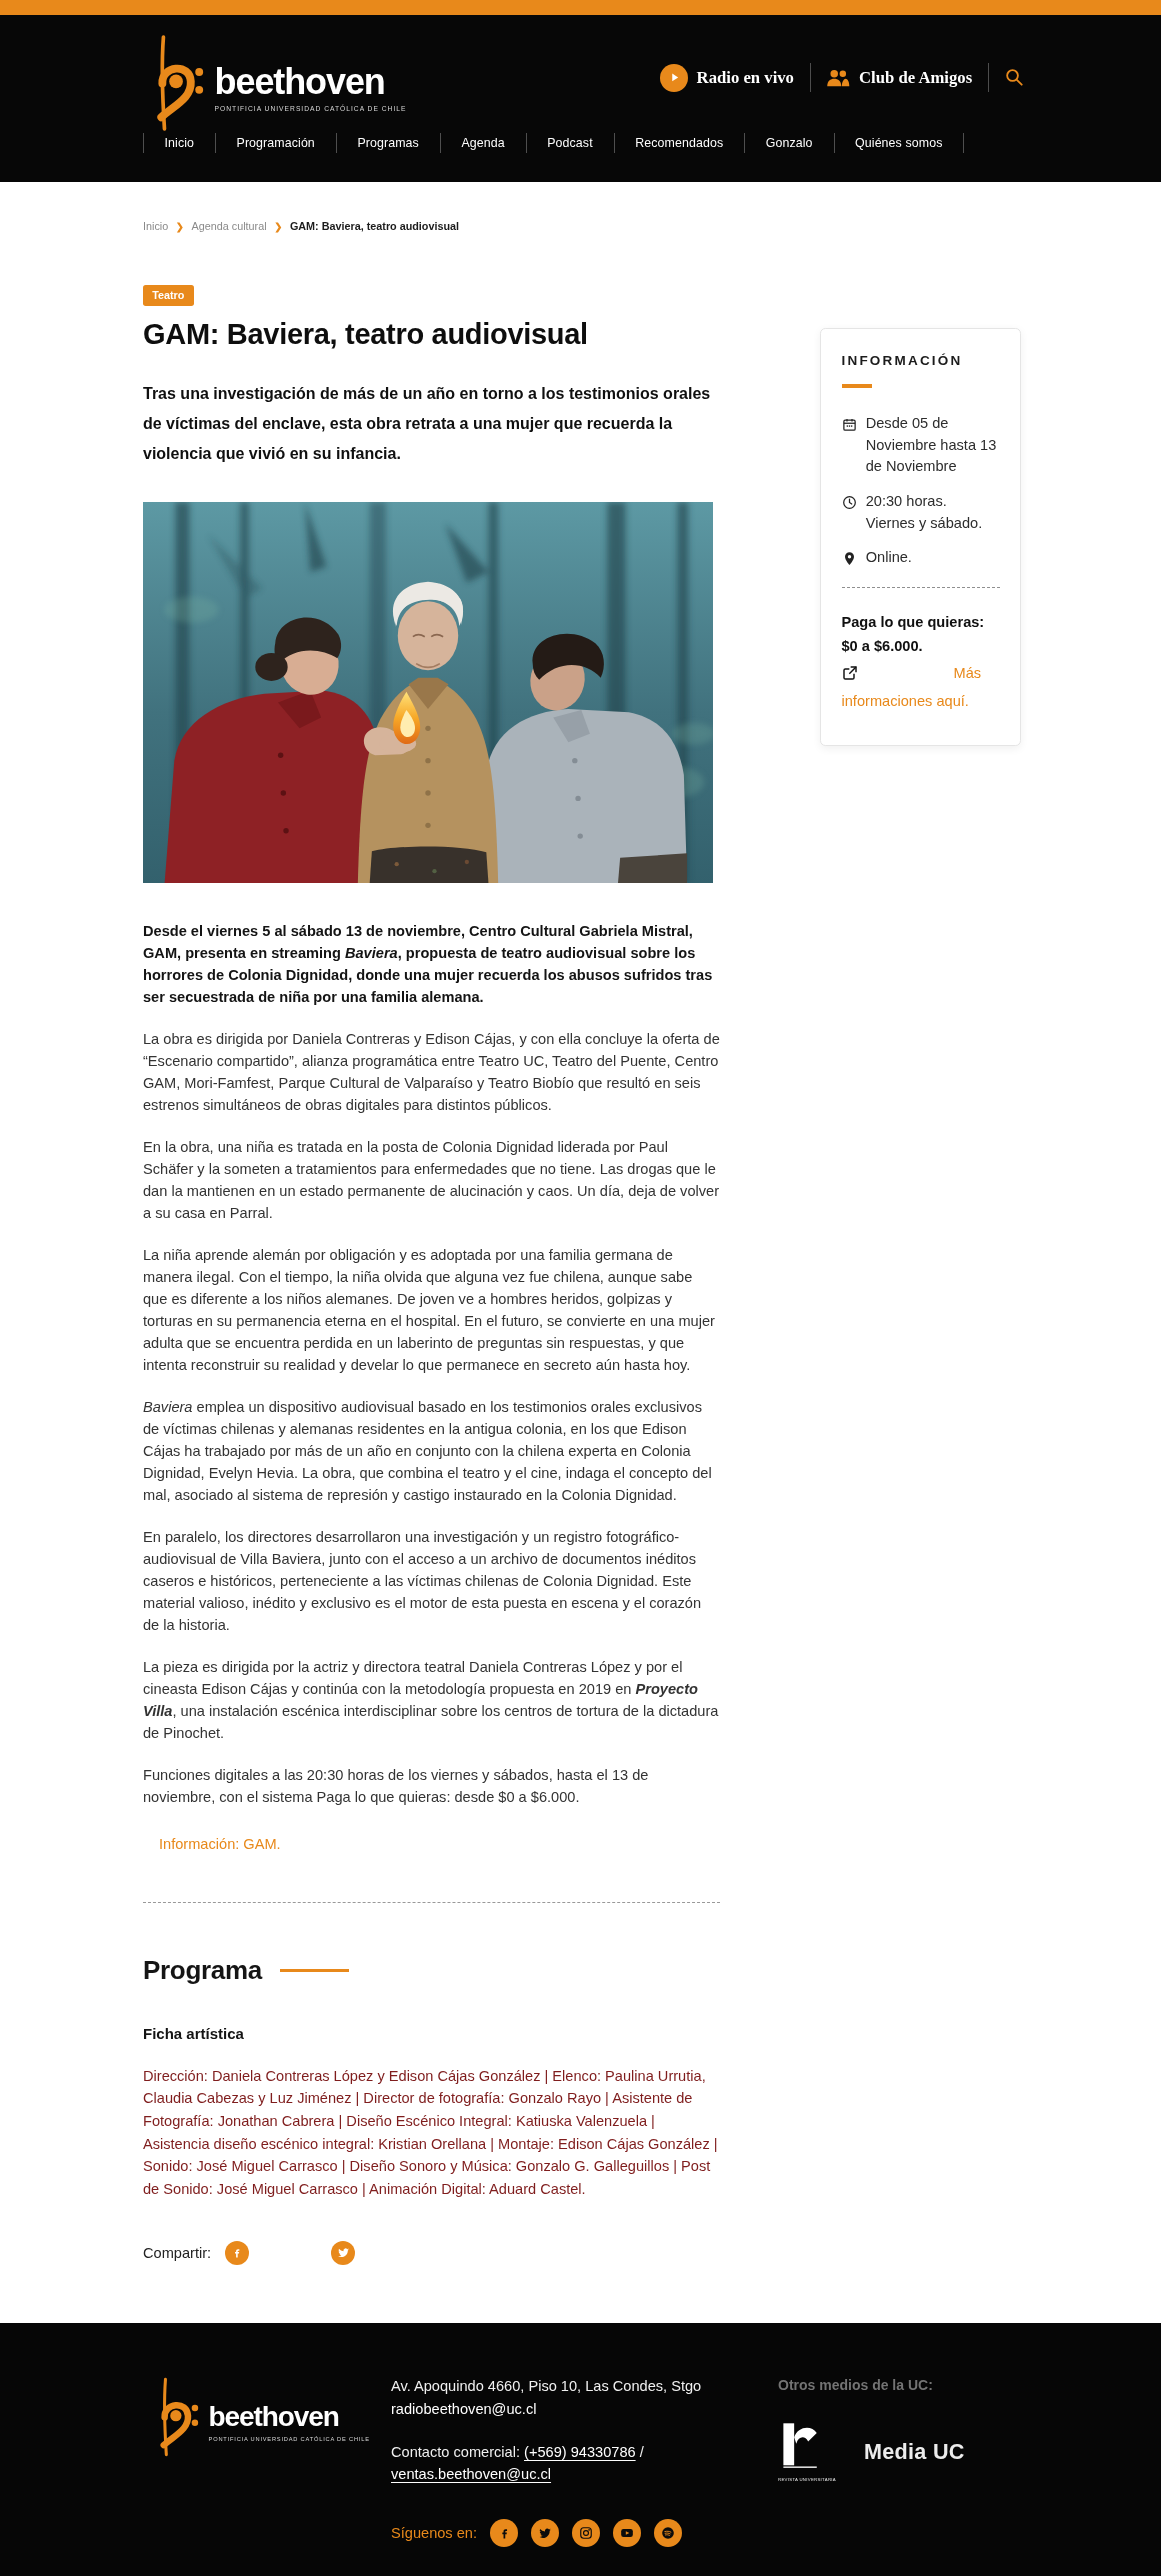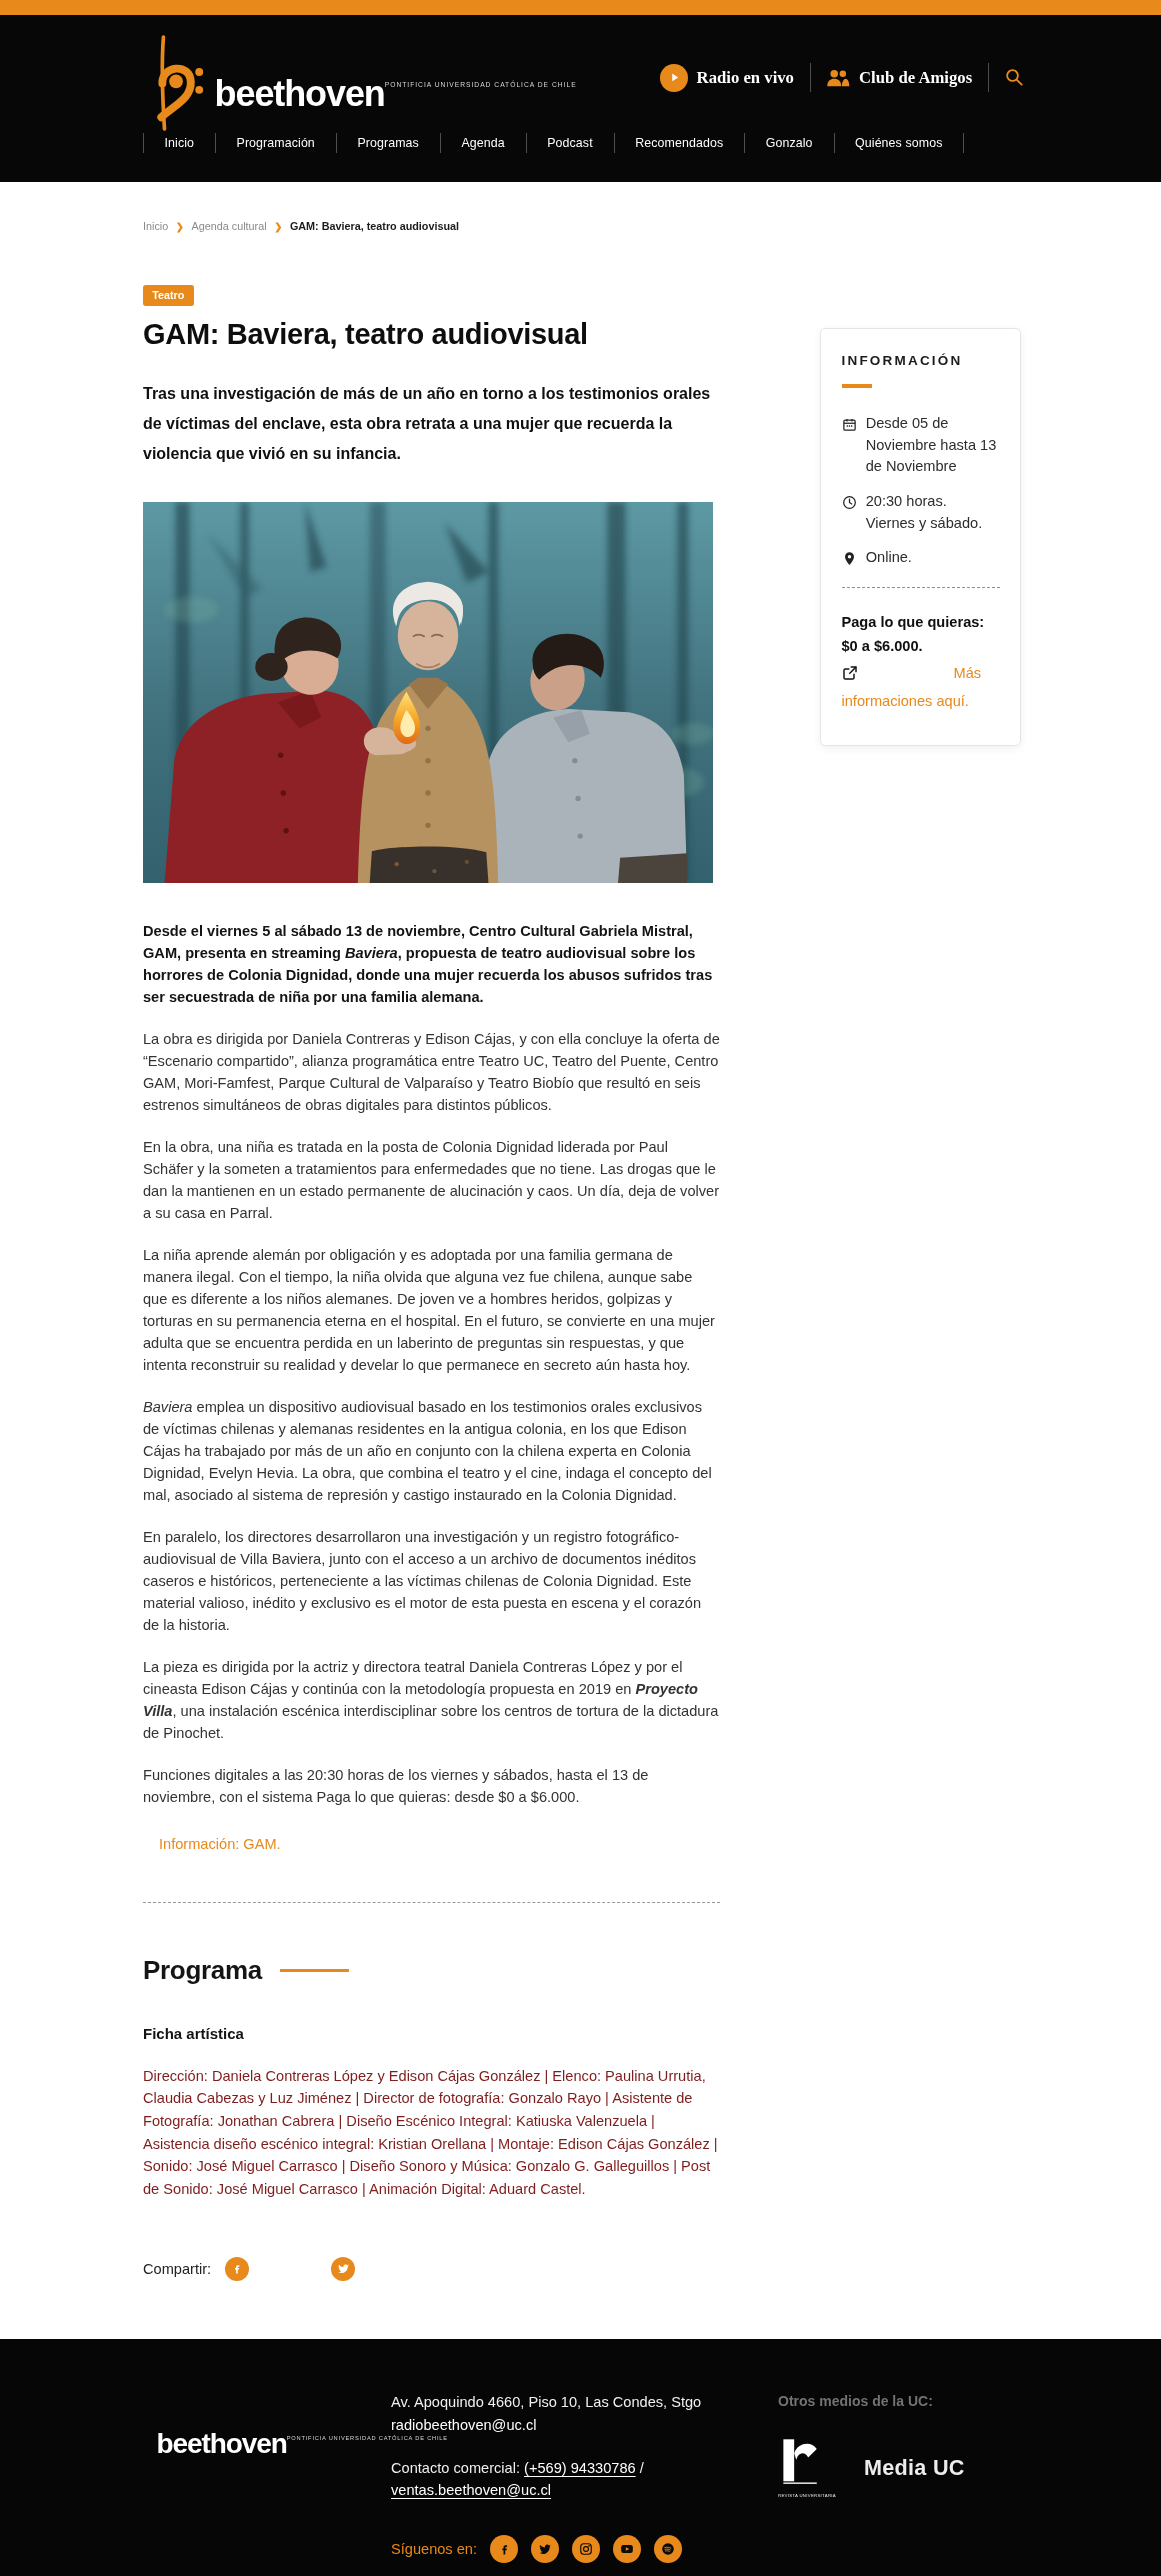--- a/index.html
+++ b/index.html
@@ -7,21 +7,21 @@
   a { text-decoration:none; cursor:pointer; }
   .b { font-weight:700; }
   .i { font-style:italic; }
 
   
   .topbar { height:15px; background:#E8891B; }
   .site-header { background:#070707; height:167px; }
   .header-inner { display:flex; align-items:center; justify-content:space-between; padding:0 138px 0 143px; height:118px; }
   .logo { display:flex; align-items:flex-end; gap:7.6px; }
   .logo-clef { width:64px; height:100px; margin-bottom:-18.3px; }
-  .logo-text { display:flex; padding-bottom:3.2px; }
+  .logo-text { display:flex; flex-direction:column; padding-bottom:3.2px; }
   .logo-word { color:#fff; font-size:36px; font-weight:700; letter-spacing:-1.1px; line-height:1; }
   .logo-sub { color:#d8d8d8; font-size:6.7px; letter-spacing:1px; margin-top:4.9px; white-space:nowrap; }
   .header-utils { display:flex; align-items:center; gap:16px; margin-top:7.6px; }
   .util-link { display:flex; align-items:center; gap:8.6px; color:#fff; font-family:"Liberation Serif", serif; font-weight:700; font-size:16.7px; }
   .util-sep { width:0.5px; height:29px; background:#4d4d4d; }
   .play-badge { width:28px; height:28px; border-radius:50%; background:#E8891B; display:flex; align-items:center; justify-content:center; }
   .site-nav { display:flex; align-items:center; padding-left:143px; }
   .nav-sep { width:0.5px; height:20px; background:#4e4e4e; }
   .nav-item { color:#fff; font-size:12.4px; padding:0 21px; letter-spacing:0.1px; }
 
@@ -40,21 +40,21 @@
   .article-body p { margin-top:20px; font-size:14.6px; line-height:22px; color:#333; }
   .article-body p.lead-bold { margin-top:37px; color:#141414; }
   .lead-bold span { font-weight:700; }
   .info-link { display:inline-block; margin-top:28px; color:#E8891B; font-size:14.6px;margin-left:16px; }
   .dashed { border:none; border-top:1.6px dashed #999; margin:50px 0 0; }
   .h2-row { margin-top:52px; display:flex; align-items:center; gap:18.3px; }
   .h2-row h2 { font-size:26px; color:#151515; letter-spacing:-0.3px; }
   .h2-rule { width:69px; height:3.8px; background:#E8891B; }
   h3 { margin-top:39px; font-size:15px; color:#141414; }
   .credits { margin-top:22.7px; font-size:14.6px; line-height:22.7px; color:#7f1d1d; }
-  .share { margin-top:56px; display:flex; align-items:center; font-size:14.6px; color:#222; }
+  .share { margin-top:40px; display:flex; align-items:center; font-size:14.6px; color:#222; }
   .share-circle { width:24px; height:24px; border-radius:50%; background:#E8891B; display:flex; align-items:center; justify-content:center; }
   .share-fb { margin-left:14px; }
   .share-tw { margin-left:82px; }
 
   
   aside { width:201px; flex:0 0 201px; }
   .info-card { margin-top:96px; background:#fff; border:0.5px solid #e5e5e5; border-radius:5.4px; padding:24px 20.5px 31px; box-shadow:0 2.2px 8.6px rgba(0,0,0,.06); }
   .info-card h4 { font-size:13.5px; letter-spacing:2.2px; color:#1c1c1c; }
   .card-rule { width:30px; height:4.3px; background:#E8891B; margin-top:16px; }
   .info-card ul { list-style:none; margin-top:25px; }

